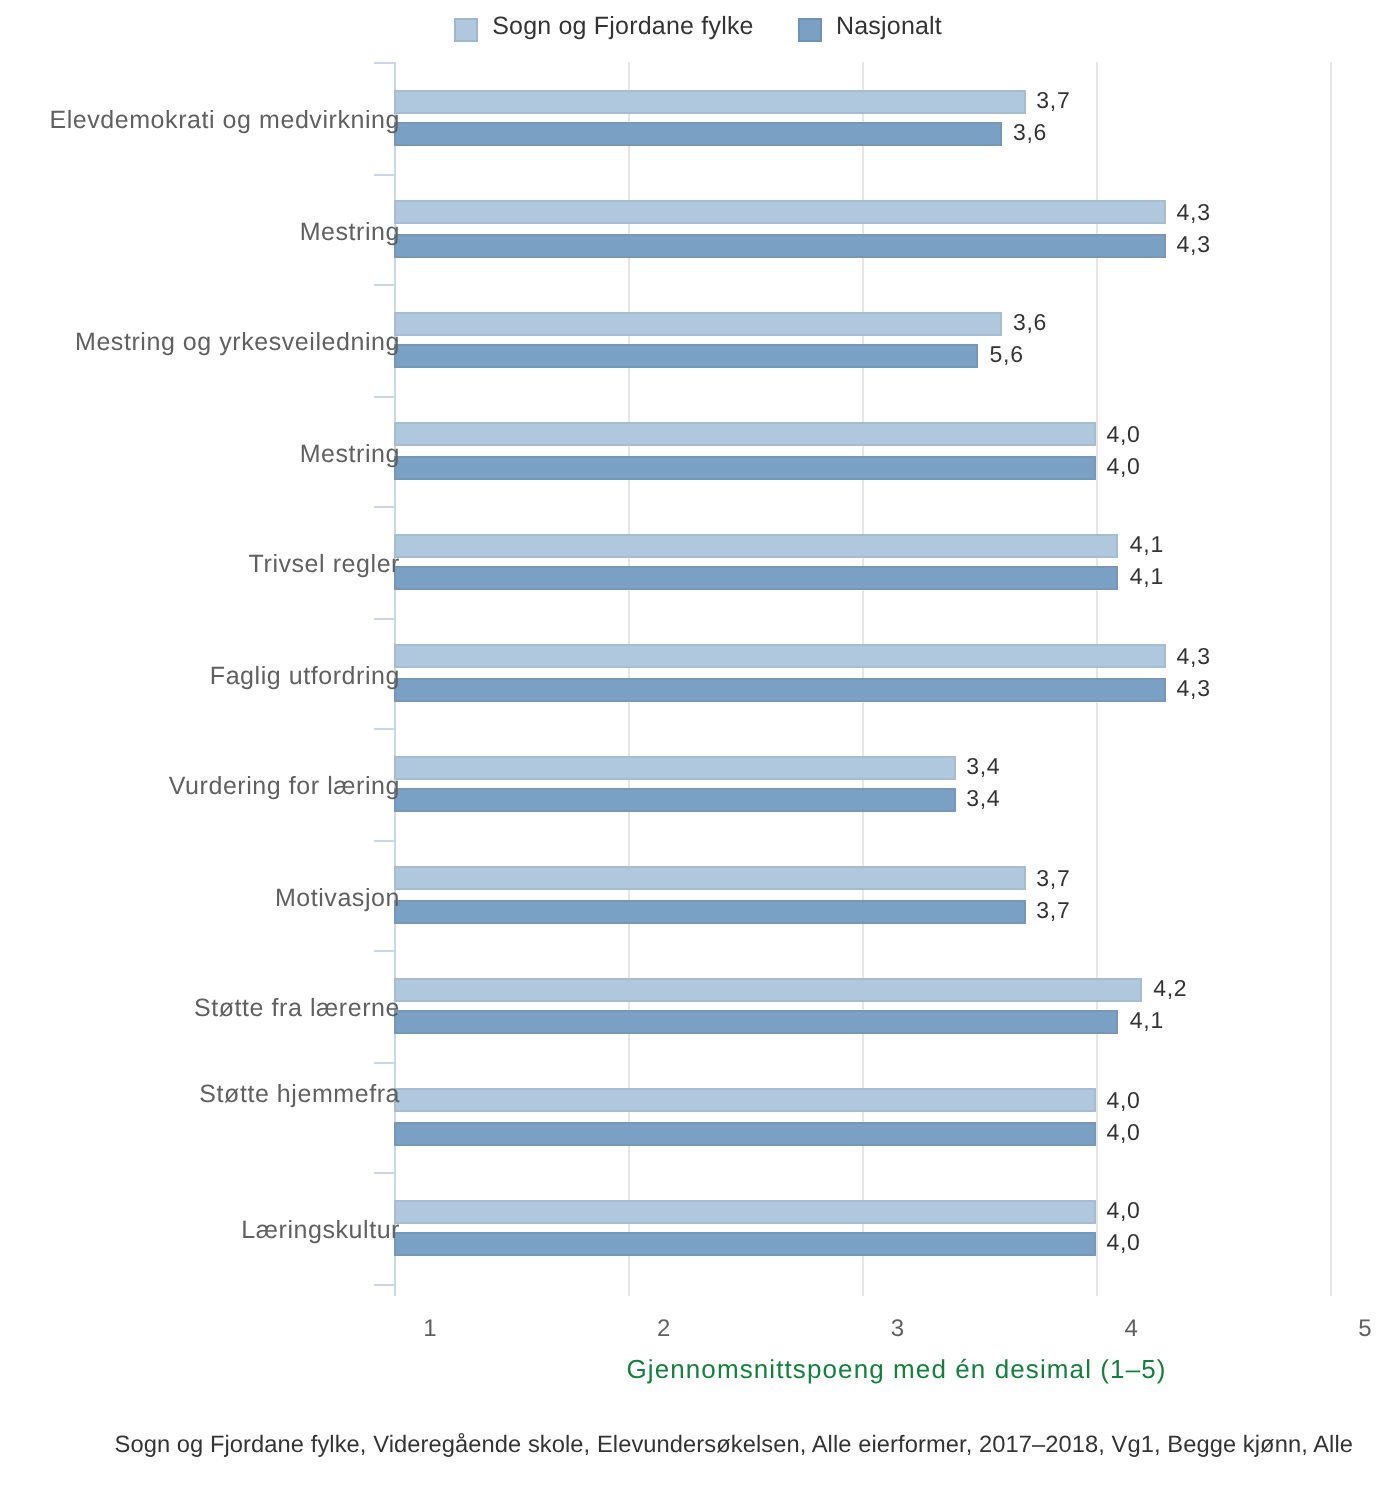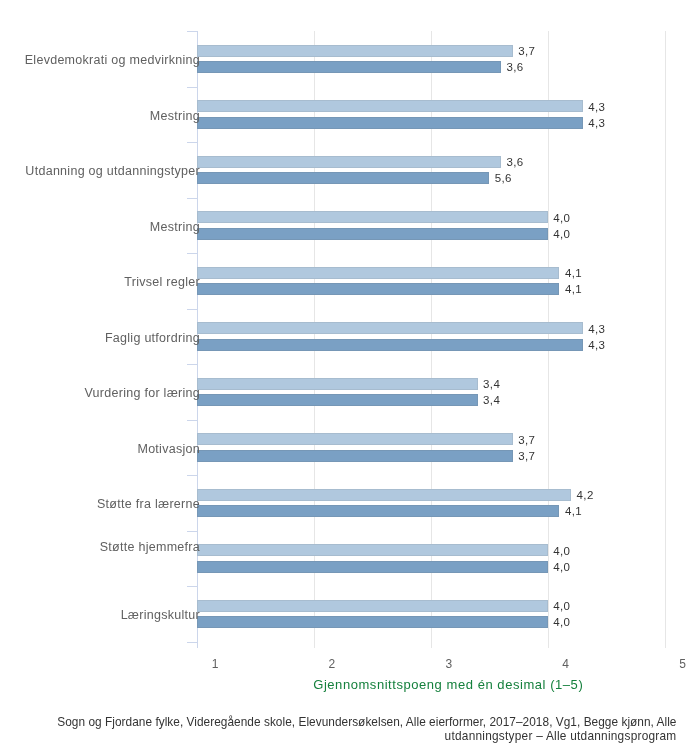--- a/index.html
+++ b/index.html
@@ -29,20 +29,30 @@
 
   #xtitle{position:absolute;left:198.25px;top:678px;width:500px;text-align:center;font-size:13px;letter-spacing:0.55px;color:#15803d;line-height:14px;}
   #caption{position:absolute;left:0;top:715px;width:700px;font-size:11.85px;color:#333333;line-height:14px;text-align:right;padding-right:23.5px;box-sizing:border-box;}
   #caption .l1{letter-spacing:0.04px;}
   #caption .l2{letter-spacing:0.25px;}
 </style>
 </head>
 <body>
 
 <div id="page">
+  <div id="legend">
+      <div class="legend-item" style="left: 227.1px;">
+        <span class="legend-swatch" style="background: rgb(176, 200, 222); left: 0px;"></span>
+        <span class="legend-label" style="left: 19px;">Sogn og Fjordane fylke</span>
+      </div>
+      <div class="legend-item" style="left: 399.3px;">
+        <span class="legend-swatch" style="background: rgb(122, 160, 196); left: 0px;"></span>
+        <span class="legend-label" style="left: 18.7px;">Nasjonalt</span>
+      </div>
+    </div>
   <div id="plot">
       <div class="gridline" style="left: 0px;"></div>
       <div class="gridline" style="left: 116.875px;"></div>
       <div class="gridline" style="left: 233.75px;"></div>
       <div class="gridline" style="left: 350.625px;"></div>
       <div class="gridline" style="left: 467.5px;"></div>
       <div class="axis-line"></div>
       <div class="tick" style="top: 0px;"></div>
       <div class="tick" style="top: 55.5px;"></div>
       <div class="bar bar-light" style="left: 0px; width: 315.562px; top: 13.8px; background: rgb(176, 200, 222);"></div>
@@ -96,30 +106,29 @@
       <div class="dlabel" style="left: 356.225px; top: 529.8px;">4,0</div>
       <div class="tick" style="top: 610.5px;"></div>
       <div class="bar bar-light" style="left: 0px; width: 350.625px; top: 568.8px; background: rgb(176, 200, 222);"></div>
       <div class="dlabel" style="left: 356.225px; top: 569px;">4,0</div>
       <div class="bar bar-dark" style="left: 0px; width: 350.625px; top: 585.1px; background: rgb(122, 160, 196);"></div>
       <div class="dlabel" style="left: 356.225px; top: 585.3px;">4,0</div>
     </div>
   <div id="xtitle">Gjennomsnittspoeng med én desimal (1–5)</div>
   <div id="caption">
     <div class="l1">Sogn og Fjordane fylke, Videregående skole, Elevundersøkelsen, Alle eierformer, 2017–2018, Vg1, Begge kjønn, Alle</div>
-    <div class="l2">utdanningstyper – Alle utdanningsprogram</div>
   </div>
 <div class="xlabel" style="left: 185.1px; width: 60px; top: 656.5px;">1</div>
     <div class="xlabel" style="left: 301.975px; width: 60px; top: 656.5px;">2</div>
     <div class="xlabel" style="left: 418.85px; width: 60px; top: 656.5px;">3</div>
     <div class="xlabel" style="left: 535.725px; width: 60px; top: 656.5px;">4</div>
     <div class="xlabel" style="left: 652.6px; width: 60px; top: 656.5px;">5</div>
     <div class="catlabel" style="top: 53.05px;">Elevdemokrati og medvirkning</div>
     <div class="catlabel" style="top: 108.55px;">Mestring</div>
-    <div class="catlabel" style="top: 164.05px;">Utdanning og utdanningstyper</div>
+    <div class="catlabel" style="top: 164.05px;">Mestring og yrkesveiledning</div>
     <div class="catlabel" style="top: 219.55px;">Mestring</div>
     <div class="catlabel" style="top: 275.05px;">Trivsel regler</div>
     <div class="catlabel" style="top: 330.55px;">Faglig utfordring</div>
     <div class="catlabel" style="top: 386.05px;">Vurdering for læring</div>
     <div class="catlabel" style="top: 441.55px;">Motivasjon</div>
     <div class="catlabel" style="top: 497.05px;">Støtte fra lærerne</div>
     <div class="catlabel" style="top: 540px; text-align: center;">Støtte hjemmefra</div>
     <div class="catlabel" style="top: 608.05px;">Læringskultur</div>
   </div>
 

